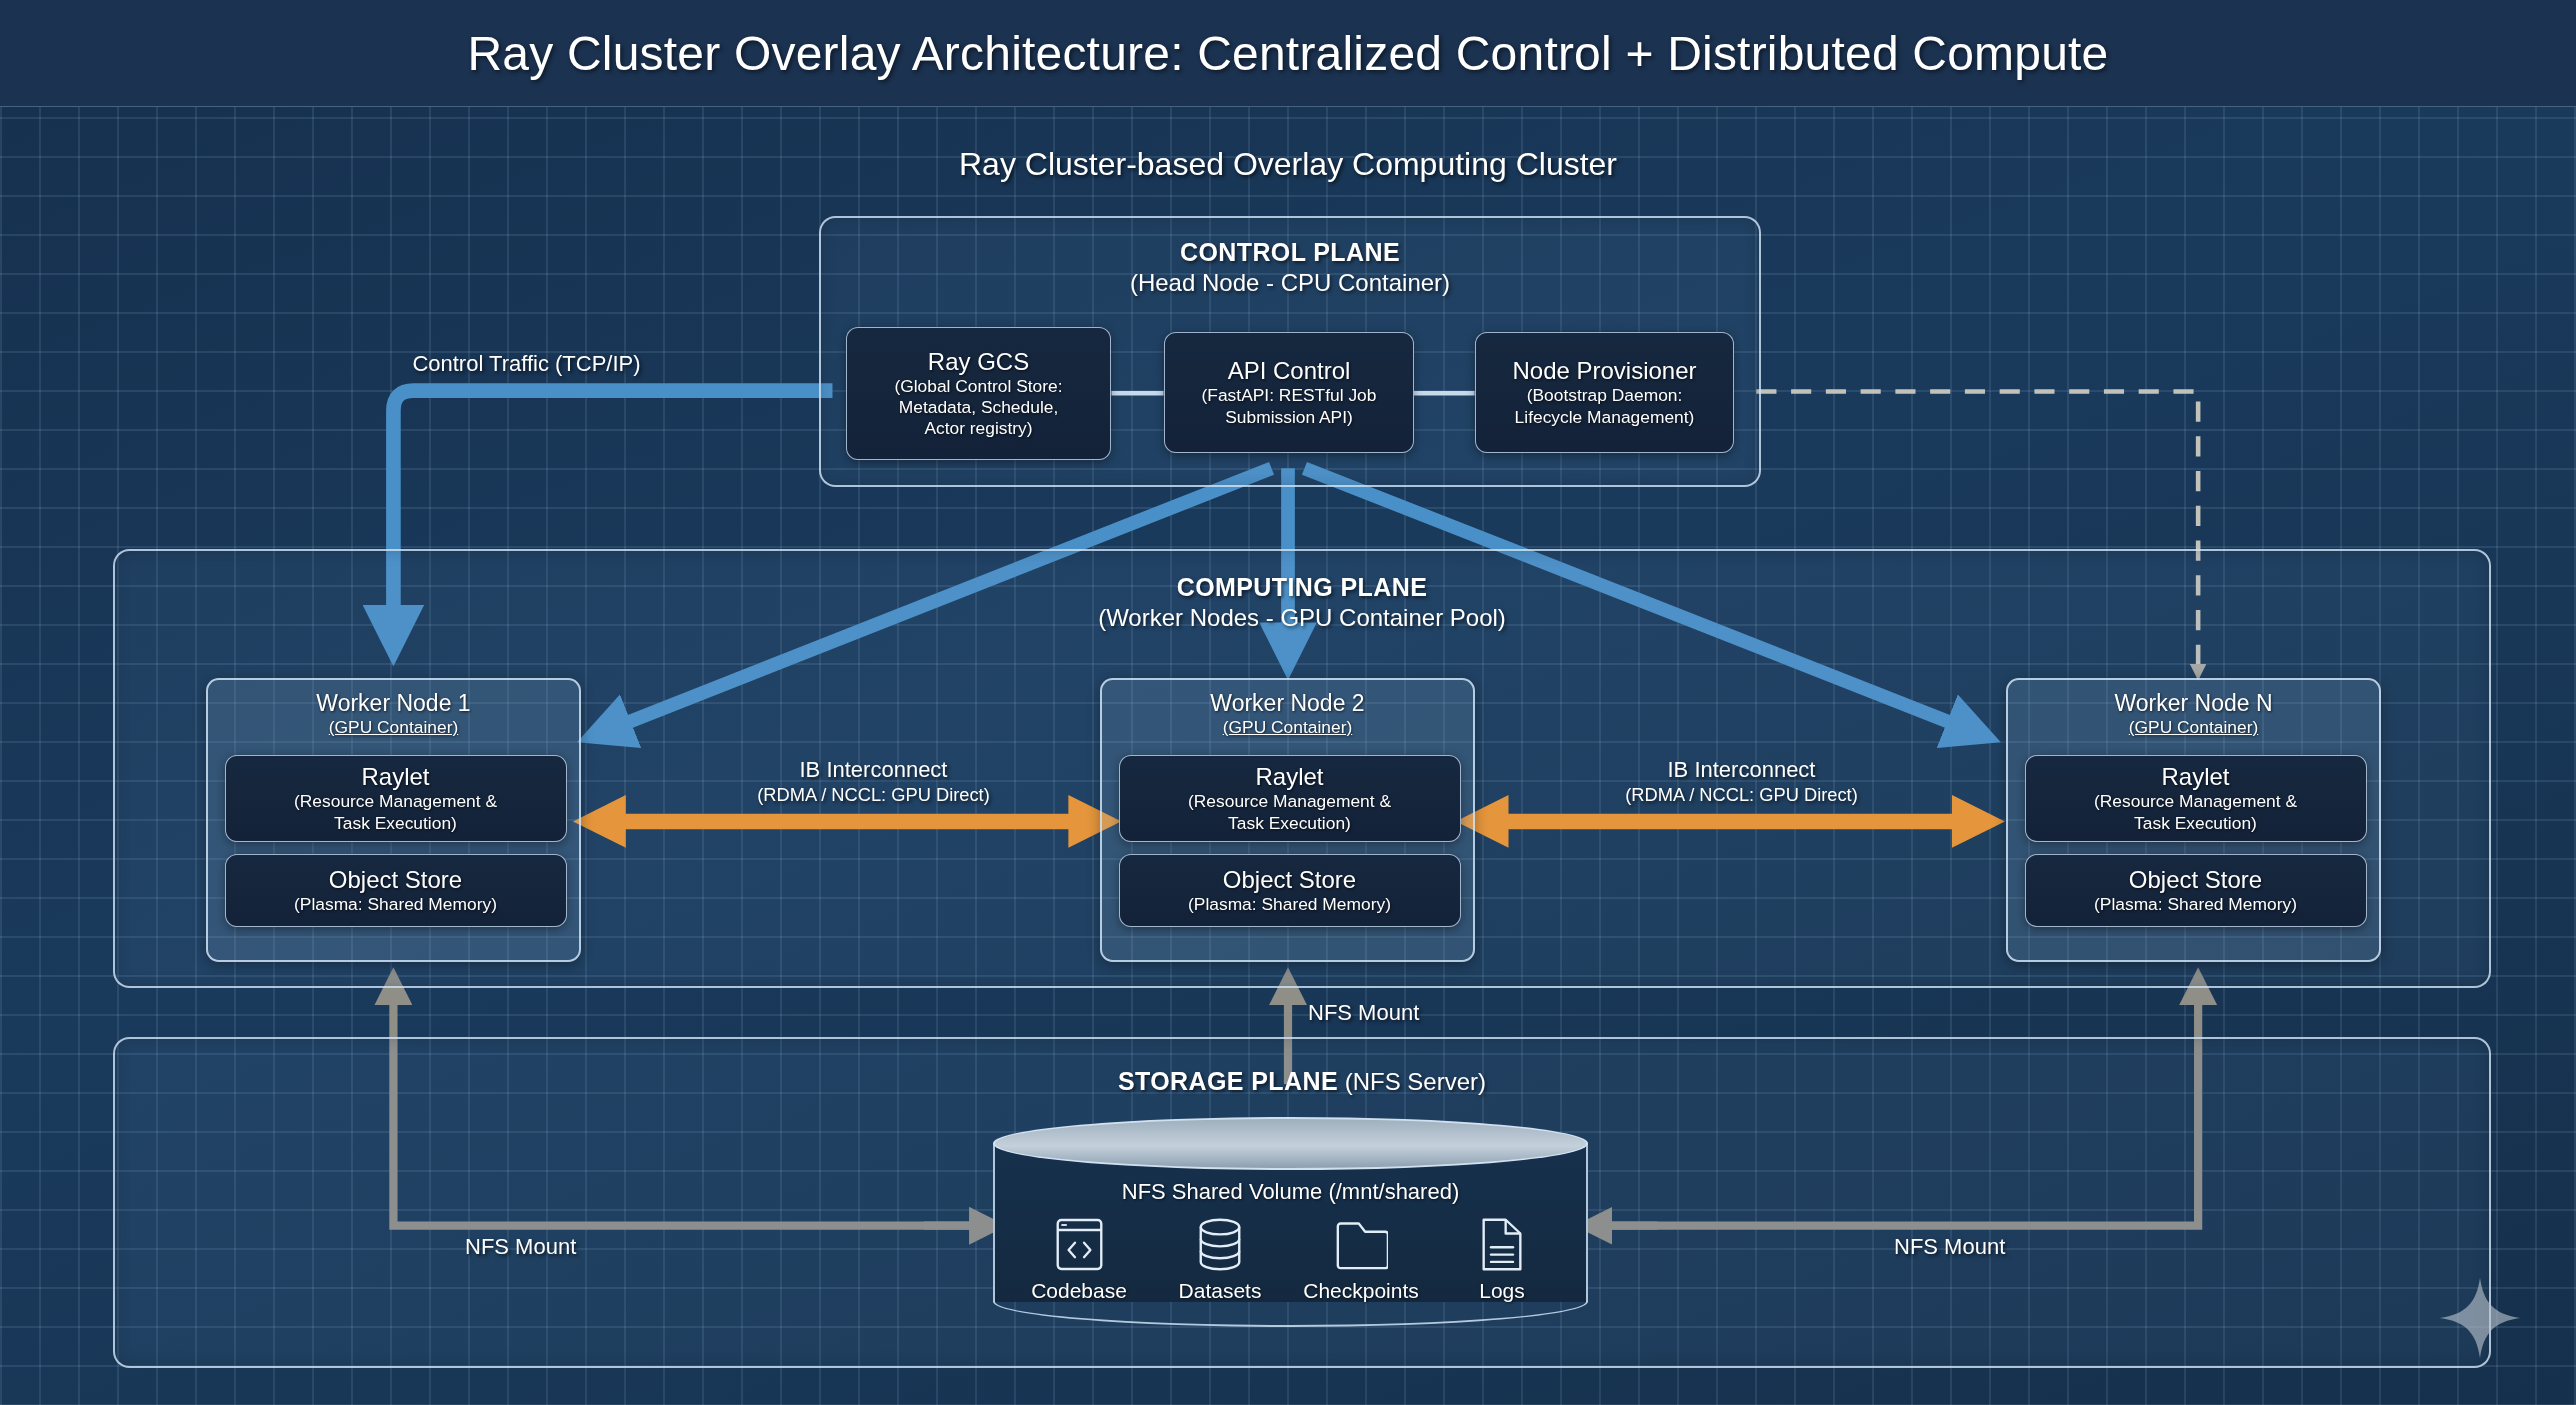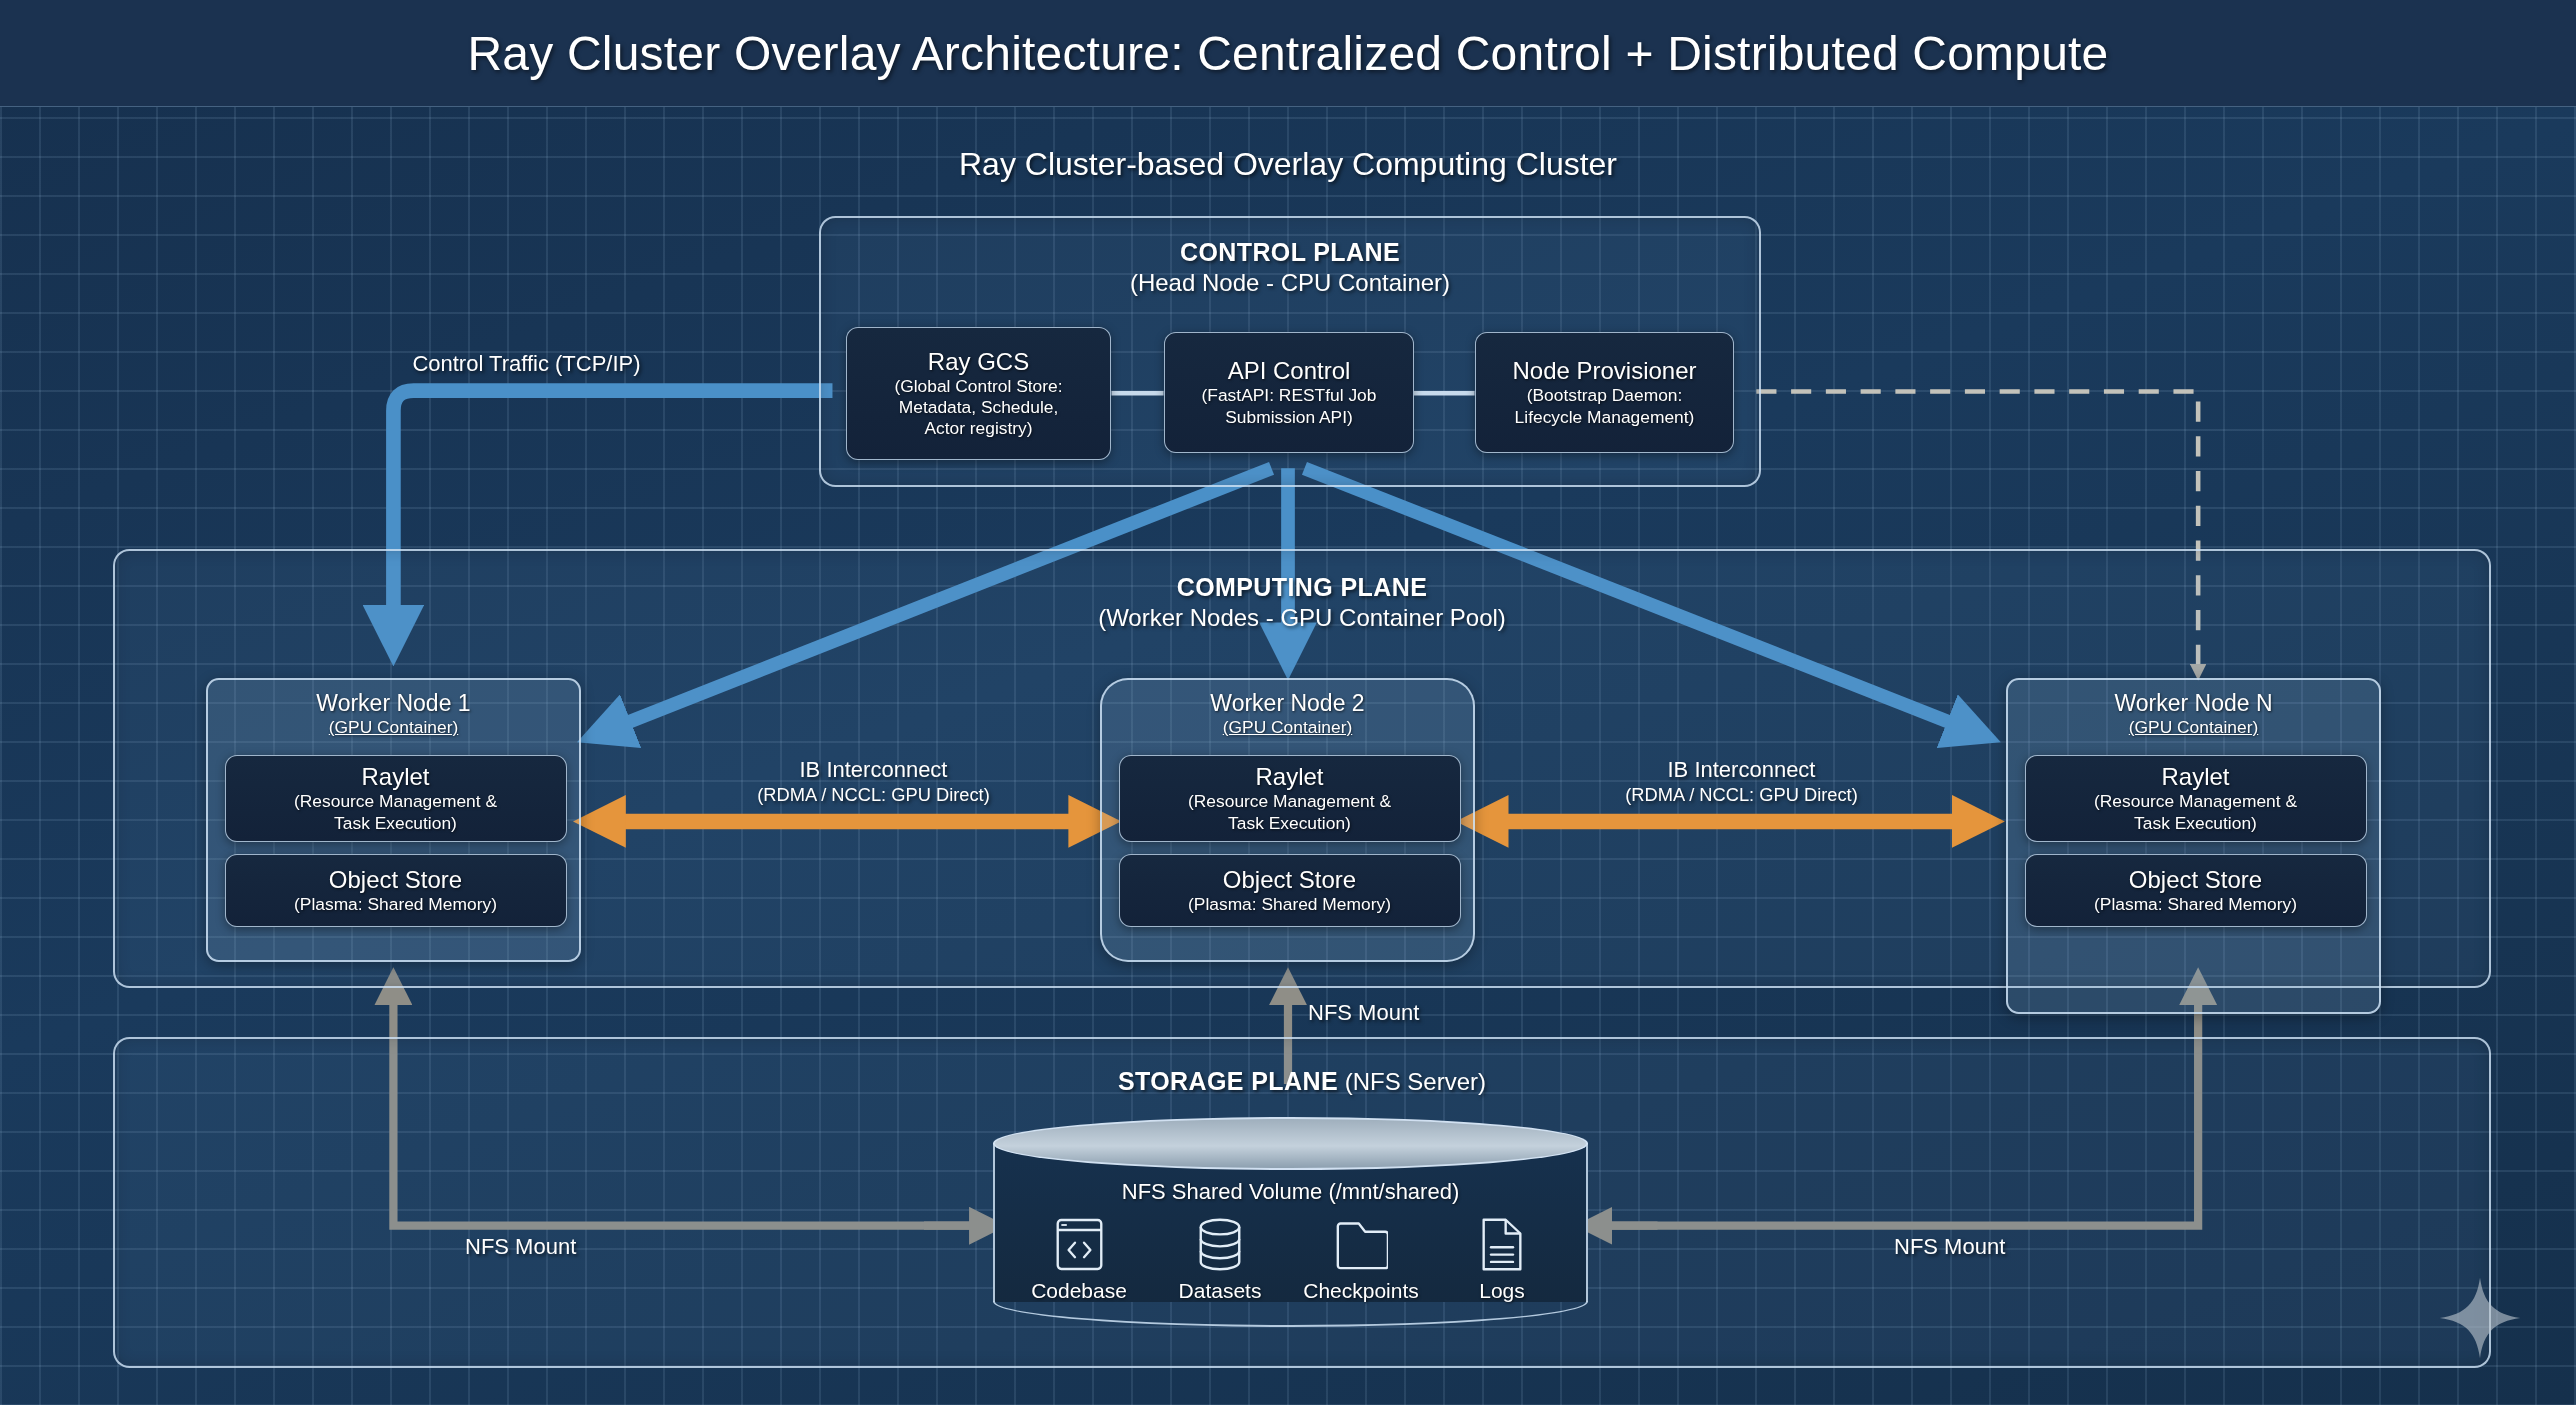--- a/index.html
+++ b/index.html
@@ -222,37 +222,37 @@
       <div class="hd">Raylet</div>
       <div class="ln">(Resource Management &amp;</div>
       <div class="ln">Task Execution)</div>
     </div>
     <div class="svc" style="left:16.5px;top:174px;width:342px;height:73px;">
       <div class="hd">Object Store</div>
       <div class="ln">(Plasma: Shared Memory)</div>
     </div>
   </div>
 
-  <div class="node" style="left:1100px;top:678px;width:375px;height:284px;border-radius:28px;">
+  <div class="node" style="left:1100px;top:678px;width:375px;height:284px;">
     <div class="nhd">
       <span class="t1">Worker Node 2</span><br>
       <span class="t2">(GPU Container)</span>
     </div>
     <div class="svc" style="left:16.5px;top:75px;width:342px;height:87px;">
       <div class="hd">Raylet</div>
       <div class="ln">(Resource Management &amp;</div>
       <div class="ln">Task Execution)</div>
     </div>
     <div class="svc" style="left:16.5px;top:174px;width:342px;height:73px;">
       <div class="hd">Object Store</div>
       <div class="ln">(Plasma: Shared Memory)</div>
     </div>
   </div>
 
-  <div class="node" style="left:2006px;top:678px;width:375px;height:336px;">
+  <div class="node" style="left:2006px;top:678px;width:375px;height:284px;">
     <div class="nhd">
       <span class="t1">Worker Node N</span><br>
       <span class="t2">(GPU Container)</span>
     </div>
     <div class="svc" style="left:16.5px;top:75px;width:342px;height:87px;">
       <div class="hd">Raylet</div>
       <div class="ln">(Resource Management &amp;</div>
       <div class="ln">Task Execution)</div>
     </div>
     <div class="svc" style="left:16.5px;top:174px;width:342px;height:73px;">

